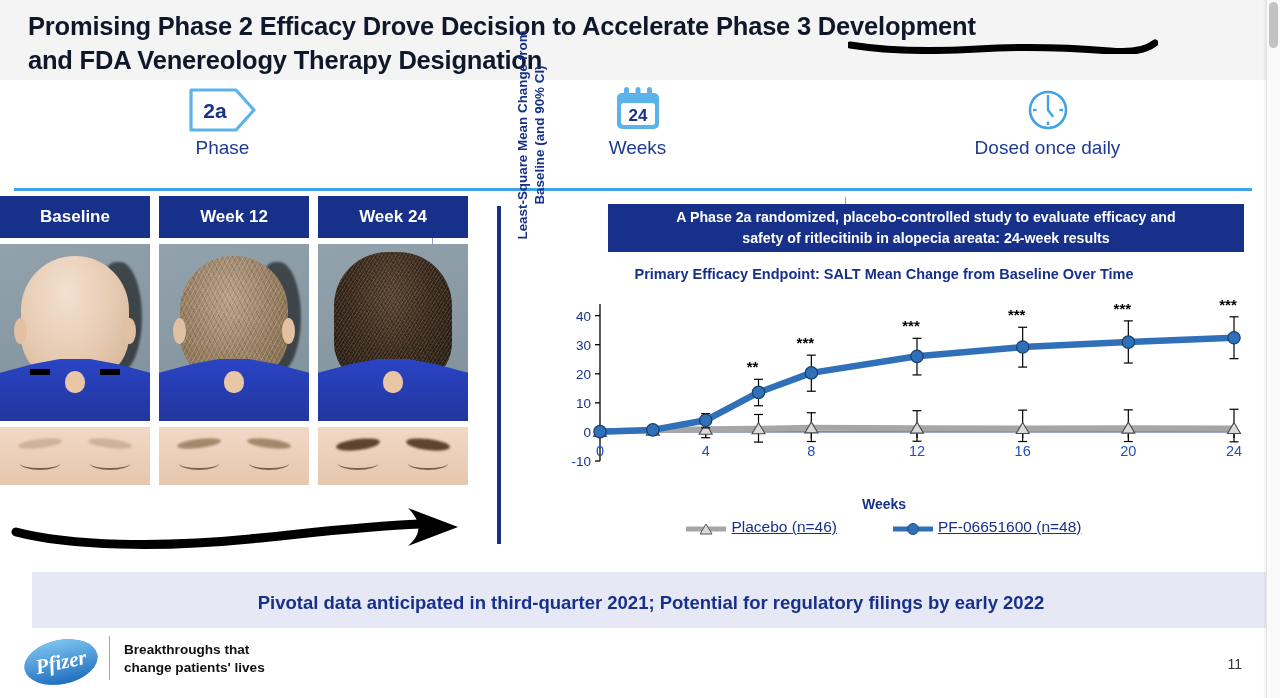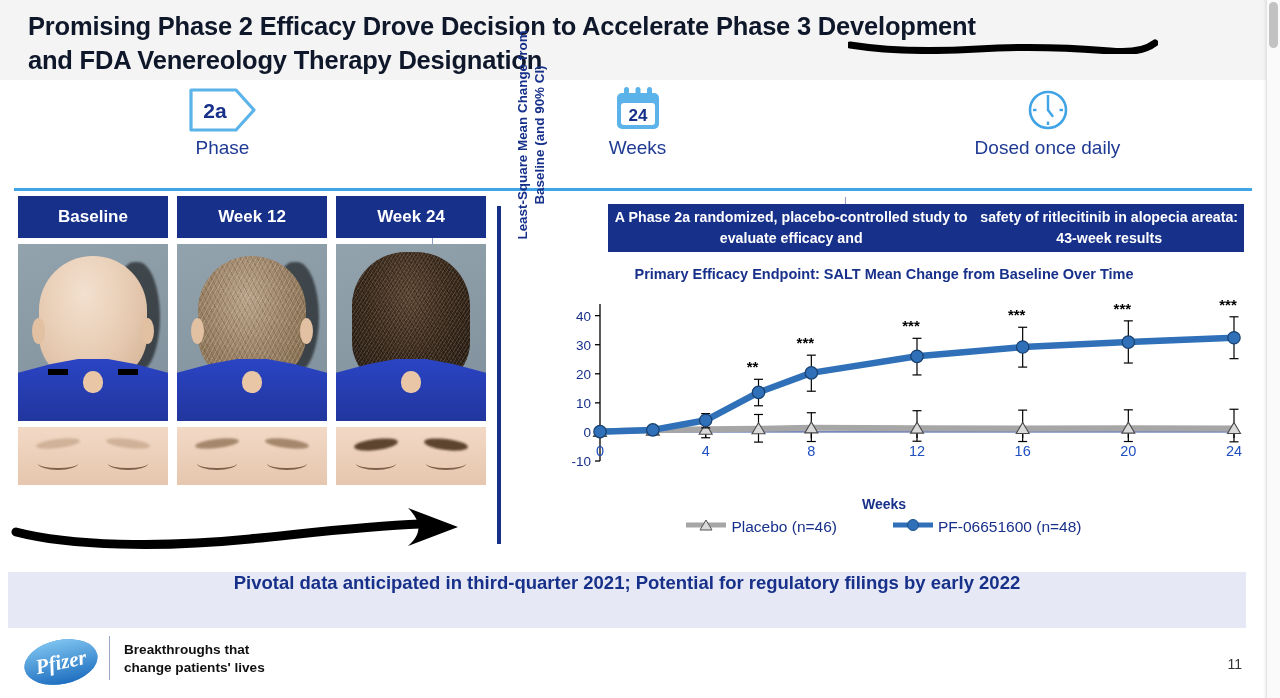--- a/index.html
+++ b/index.html
@@ -54,21 +54,21 @@
 
   .blue-rule {
     position: absolute; left: 14px; top: 188px; width: 1238px; height: 3px;
     background: #41a4e6;
   }
 
   
   .content { position: absolute; left: 0; top: 196px; width: 1266px; height: 372px; }
 
   
-  .photo-col { position: absolute; left: 18px; top: 0; width: 470px; }
+  .photo-col { position: absolute; left: 0; top: 0; width: 470px; }
   .photo-headers { display: flex; gap: 9px; }
   .photo-header {
     width: 150px; height: 42px; background: #17308a; color: #fff;
     display: flex; align-items: center; justify-content: center;
     font-size: 17px; font-weight: bold;
   }
   .photo-row { display: flex; gap: 9px; margin-top: 6px; }
   .photo {
     width: 150px; position: relative; overflow: hidden; background: #8b9aa5;
   }
@@ -151,21 +151,21 @@
     position: absolute; left: 497px; top: 10px; width: 4px; height: 338px;
     background: #17308a;
   }
 
   
   .chart-panel { position: absolute; left: 512px; top: 0; width: 744px; height: 372px; }
 
   .chart-banner {
     position: absolute; left: 96px; top: 8px; width: 636px; height: 48px;
     background: #17308a; color: #fff;
-    display: flex; flex-direction: row; align-items: center; justify-content: center;
+    display: flex; flex-direction: column; align-items: center; justify-content: center;
     font-size: 14.2px; font-weight: bold; line-height: 1.45; text-align: center;
   }
   .chart-subtitle {
     position: absolute; left: 0; top: 70px; width: 744px; text-align: center;
     font-size: 14.5px; font-weight: bold; color: #17308a;
   }
 
   .plot-wrap { position: absolute; left: 0; top: 96px; width: 744px; height: 200px; }
   .ylabel {
     position: absolute; left: 2px; top: -52px; width: 210px;
@@ -177,35 +177,35 @@
 
   .xaxis-title {
     position: absolute; left: 0; top: 300px; width: 744px; text-align: center;
     font-size: 14px; font-weight: bold; color: #17308a;
   }
 
   .legend {
     position: absolute; left: 0; top: 322px; width: 744px;
     display: flex; justify-content: center; gap: 56px; align-items: center;
   }
-  .legend-item { display: flex; align-items: flex-start; gap: 5px; font-size: 15.5px; color: #17308a; }
+  .legend-item { display: flex; align-items: flex-end; gap: 5px; font-size: 15.5px; color: #17308a; text-decoration: underline; }
 
   .footnotes { position: absolute; left: 0; top: 350px; width: 744px; height: 20px; }
   .fn-left {
     position: absolute; left: 42px; top: 0; font-size: 8.6px; color: #333;
   }
   .fn-right {
     position: absolute; right: 8px; top: 2px; font-size: 8.2px; color: #333;
   }
 
   
   .bottom-banner {
-    position: absolute; left: 8px; top: 572px; width: 1238px; height: 64px;
+    position: absolute; left: 32px; top: 572px; width: 1238px; height: 64px;
     background: #e6e9f5; border-bottom: 3px solid #17308a;
-    display: flex; justify-content: center;
+    display: flex; align-items: center; justify-content: center;
   }
   .bottom-banner-text { font-size: 18.5px; font-weight: bold; color: #17308a; }
 
   
   .footer { position: absolute; left: 0; top: 628px; width: 1266px; height: 70px; background:#fff; }
   .pfizer-logo { position: absolute; left: 22px; top: 8px; }
   .footer-div { position: absolute; left: 109px; top: 8px; width: 1px; height: 44px; background: #9aa7c9; }
   .footer-tag {
     position: absolute; left: 124px; top: 13px;
     font-size: 13.6px; font-weight: bold; color: #111; line-height: 1.34;
@@ -360,21 +360,21 @@
     <path d="M6,26 C60,40 150,42 240,33 C300,27 355,20 410,18" stroke="#000" stroke-width="9" fill="none" stroke-linecap="round"></path>
     <path d="M398,2 L448,21 L398,40 C412,28 412,16 398,2 Z" fill="#000"></path>
   </svg>
 
   <div class="navy-divider"></div>
 
   <div class="chart-panel">
 
     <div class="chart-banner">
       <span>A Phase 2a randomized, placebo-controlled study to evaluate efficacy and</span>
-      <span>safety of ritlecitinib in alopecia areata: 43-week results</span>
+      <span>safety of ritlecitinib in alopecia areata: 24-week results</span>
     </div>
 
     <div class="chart-subtitle">Primary Efficacy Endpoint: SALT Mean Change from Baseline Over Time</div>
 
     <div class="plot-wrap">
       <div class="ylabel">
         <span>Least-Square Mean Change from Baseline (and 90% CI)</span>
       </div>
       <svg class="plot-svg" id="chart-svg" width="690" height="205" viewBox="0 0 690 205">
           <line x1="42" y1="12" x2="42" y2="169" stroke="#000" stroke-width="1.3"></line>

